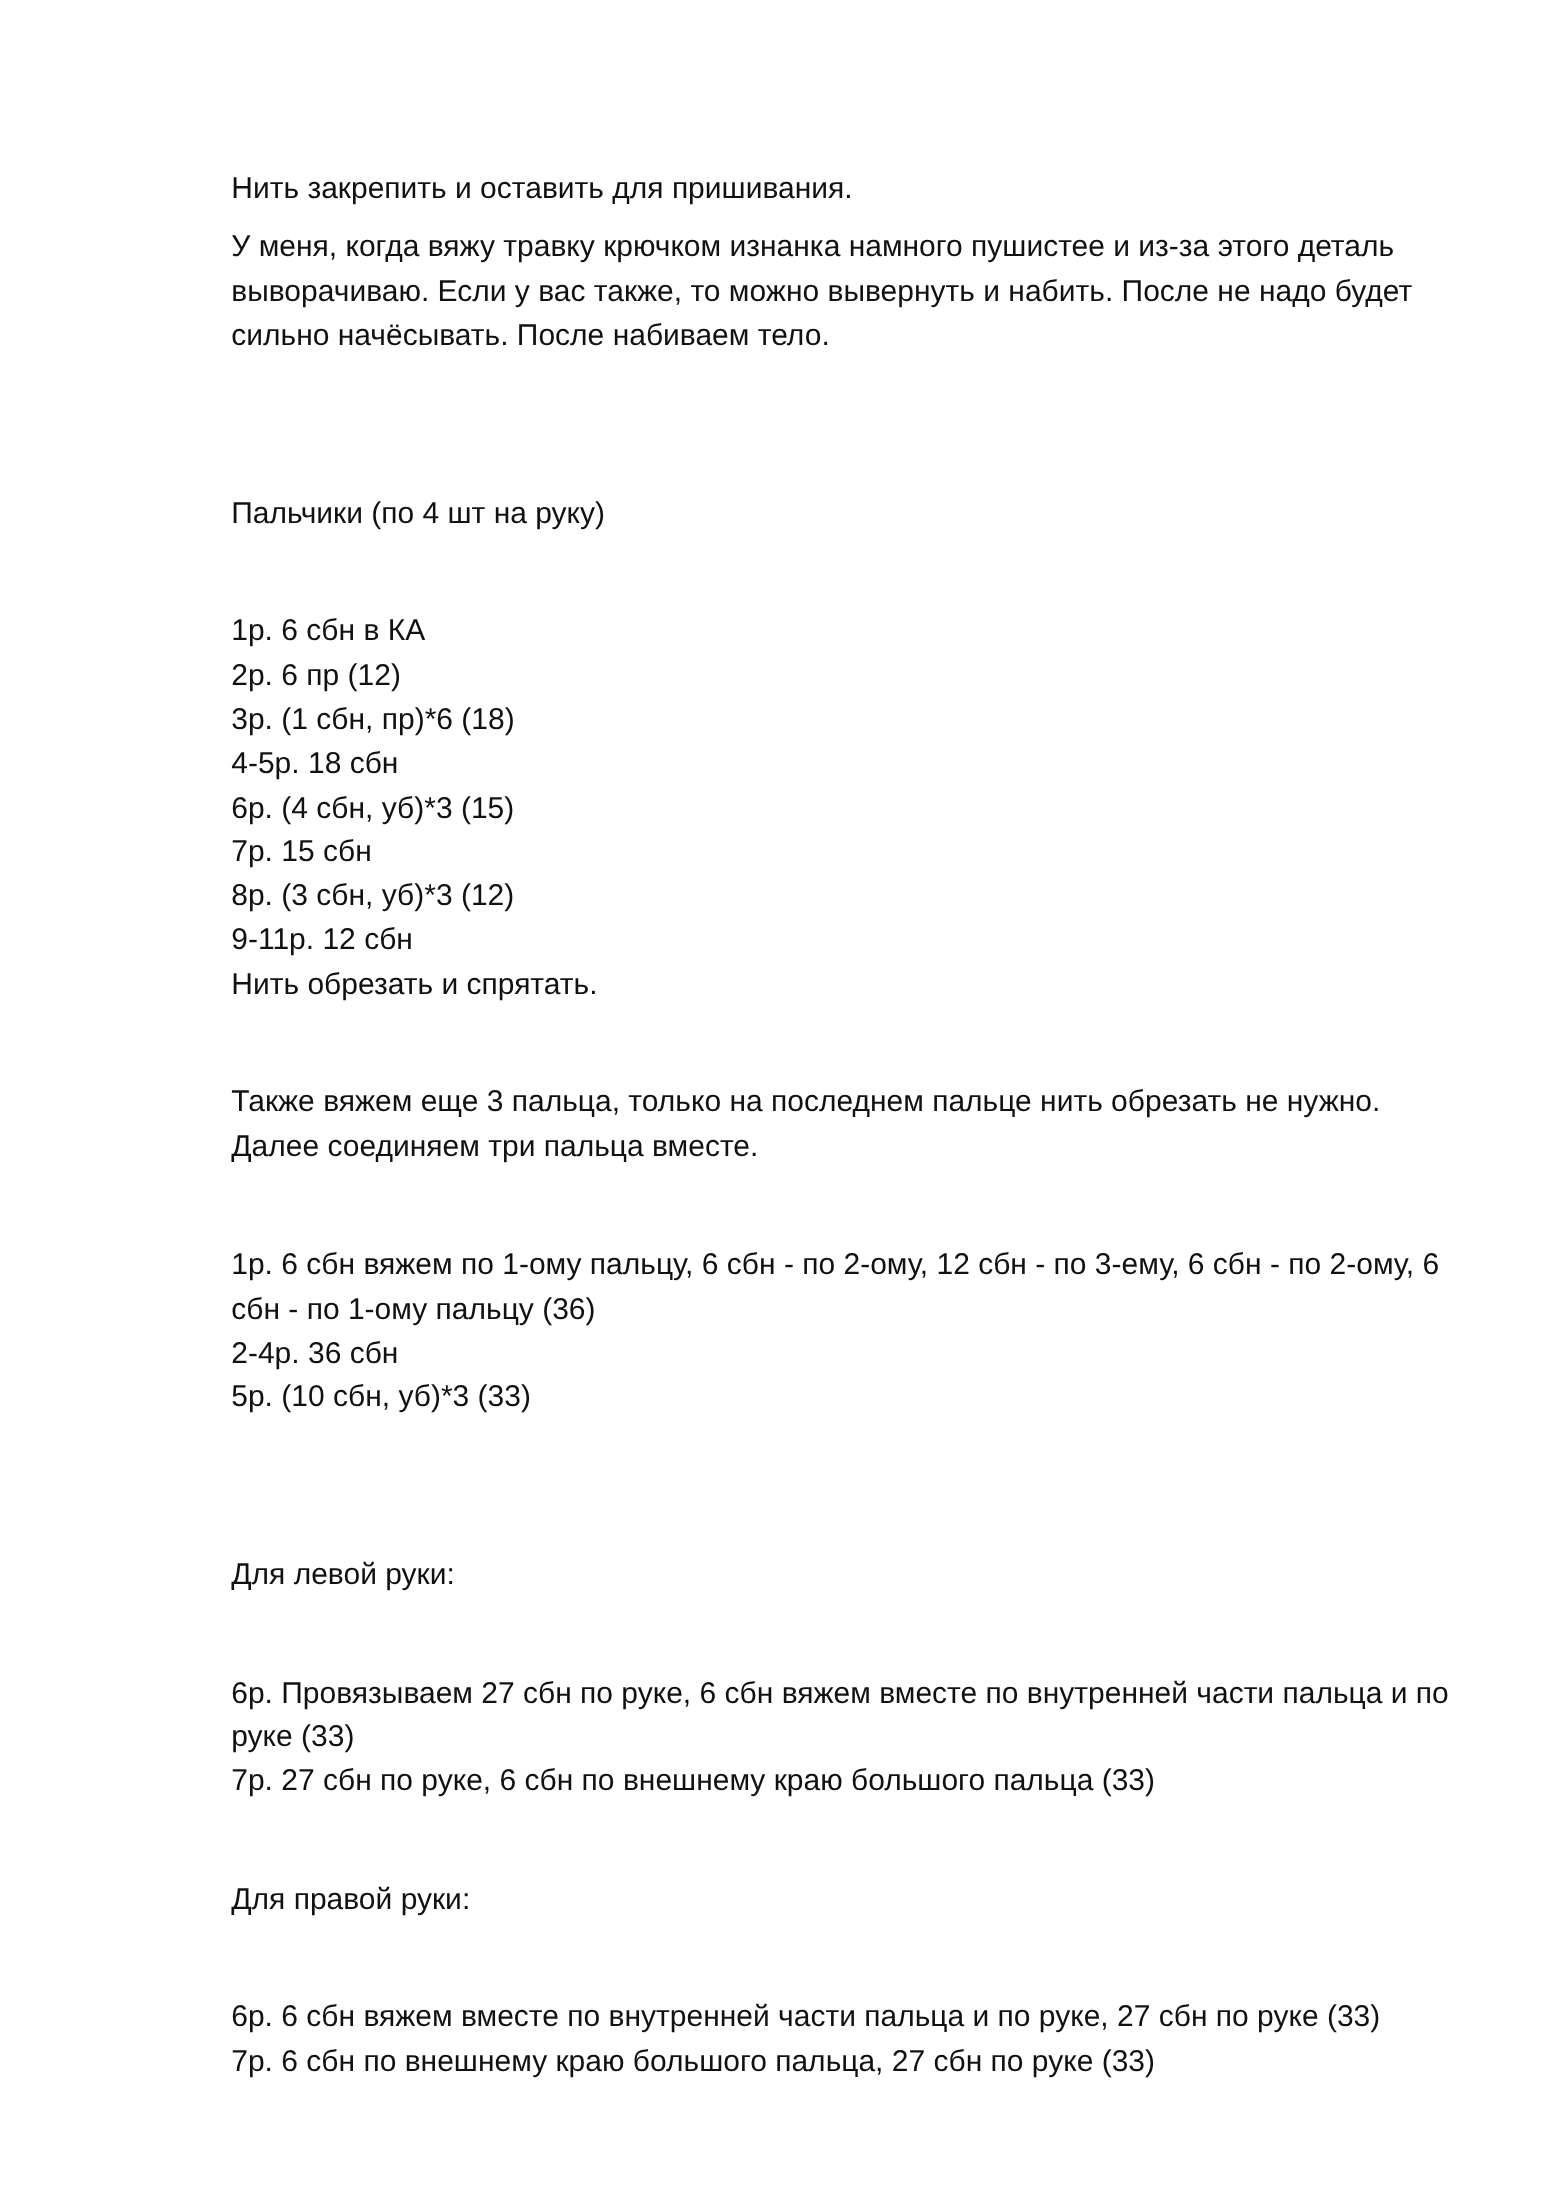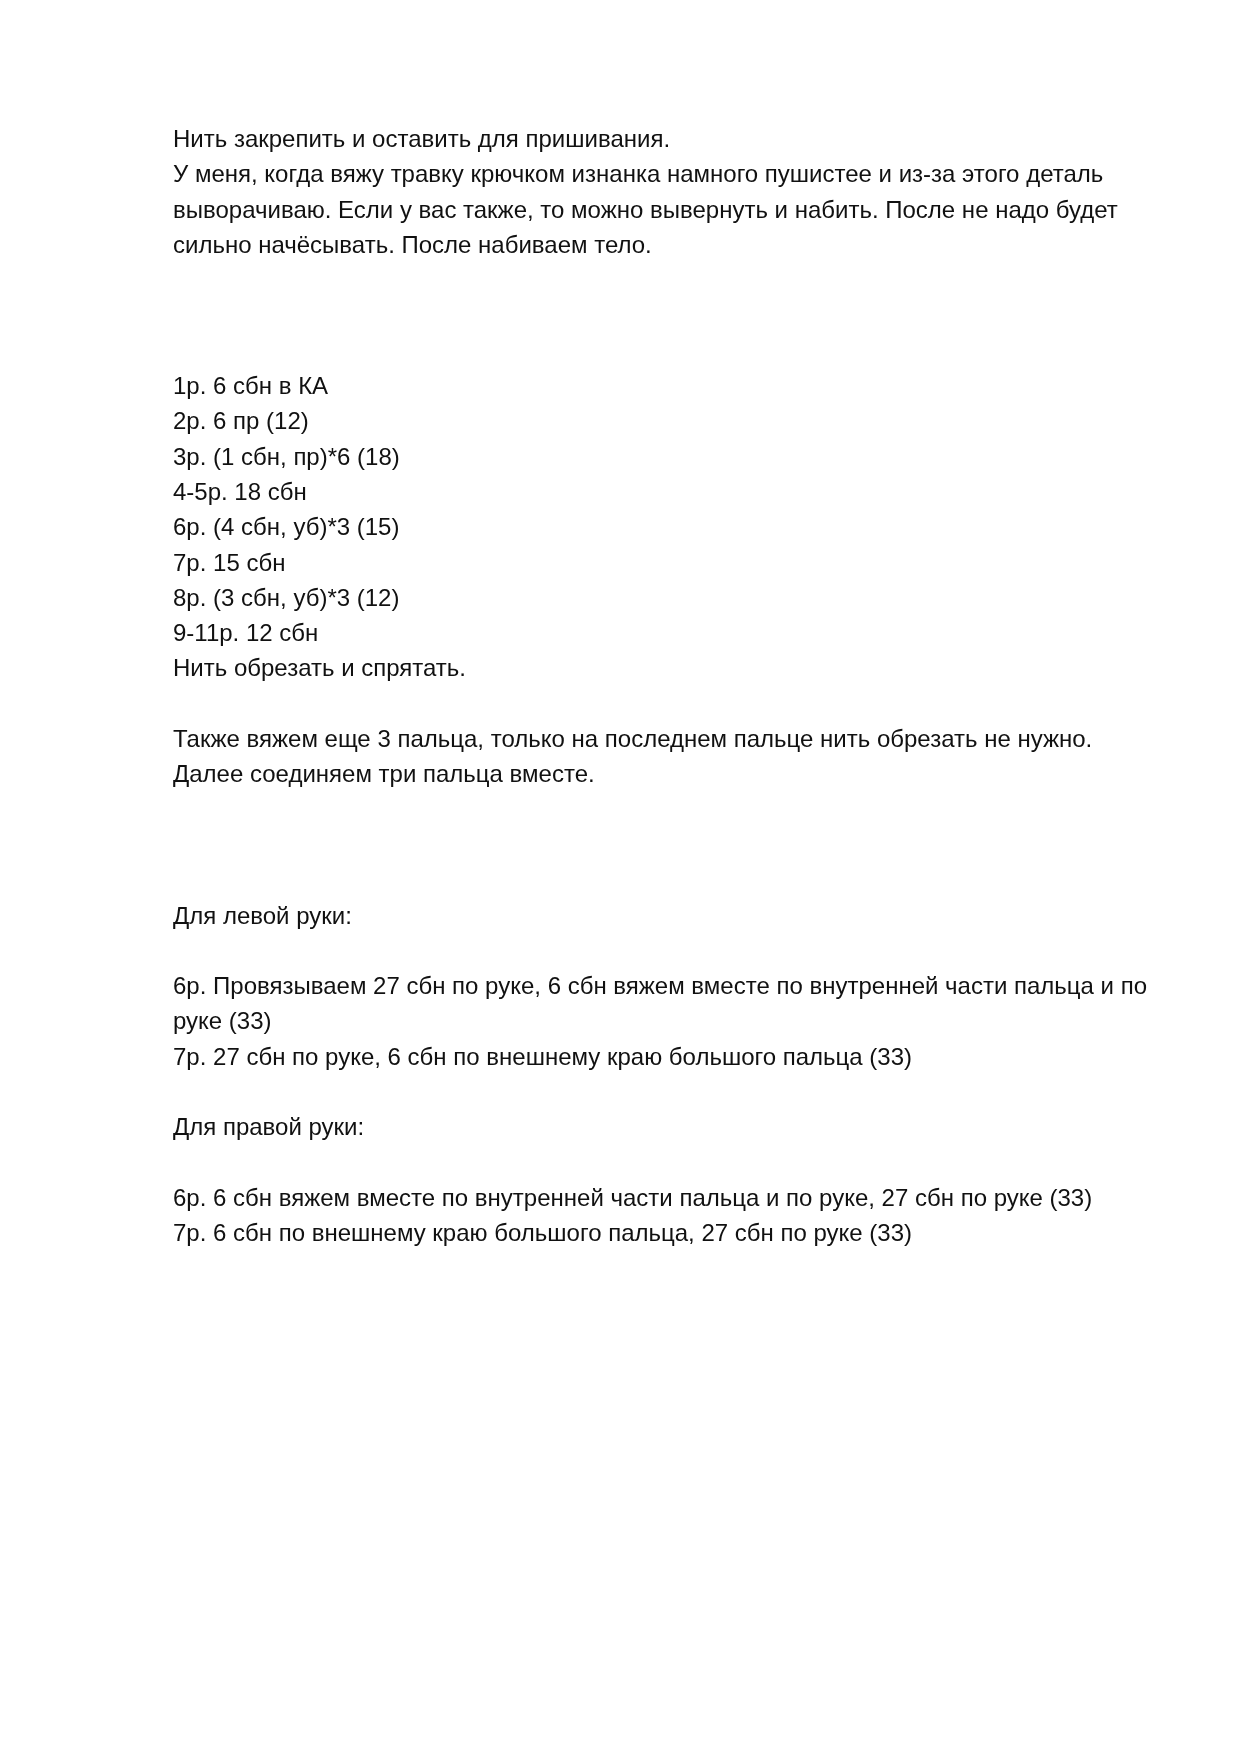--- a/index.html
+++ b/index.html
@@ -10,52 +10,57 @@
     height: 1754px;
     background: #ffffff;
     padding: 121px 48px 0 173px;
     font-family: "Liberation Sans", "DejaVu Sans", sans-serif;
     font-size: 24px;
     line-height: 35.3px;
     color: #111111;
     overflow: hidden;
   }
   .page p {
-    margin: 0;
+    margin: 12px;
     padding: 0;
     white-space: pre;        
     min-height: 35.3px;
     font-weight: 400;
     letter-spacing: 0;
   }
 </style>
 </head>
 <body>
 
 <div class="page">
   <p>Нить закрепить и оставить для пришивания.</p>
   <p>У меня, когда вяжу травку крючком изнанка намного пушистее и из-за этого деталь
 выворачиваю. Если у вас также, то можно вывернуть и набить. После не надо будет
 сильно начёсывать. После набиваем тело.</p>
   <p></p>
   <p></p>
+  <p>Пальчики (по 4 шт на руку)</p>
   <p></p>
   <p>1р. 6 сбн в КА
 2р. 6 пр (12)
 3р. (1 сбн, пр)*6 (18)
 4-5р. 18 сбн
 6р. (4 сбн, уб)*3 (15)
 7р. 15 сбн
 8р. (3 сбн, уб)*3 (12)
 9-11р. 12 сбн
 Нить обрезать и спрятать.</p>
   <p></p>
   <p>Также вяжем еще 3 пальца, только на последнем пальце нить обрезать не нужно.
 Далее соединяем три пальца вместе.</p>
   <p></p>
+  <p>1р. 6 сбн вяжем по 1-ому пальцу, 6 сбн - по 2-ому, 12 сбн - по 3-ему, 6 сбн - по 2-ому, 6
+сбн - по 1-ому пальцу (36)
+2-4р. 36 сбн
+5р. (10 сбн, уб)*3 (33)</p>
   <p></p>
   <p></p>
   <p>Для левой руки:</p>
   <p></p>
   <p>6р. Провязываем 27 сбн по руке, 6 сбн вяжем вместе по внутренней части пальца и по
 руке (33)
 7р. 27 сбн по руке, 6 сбн по внешнему краю большого пальца (33)</p>
   <p></p>
   <p>Для правой руки:</p>
   <p></p>

